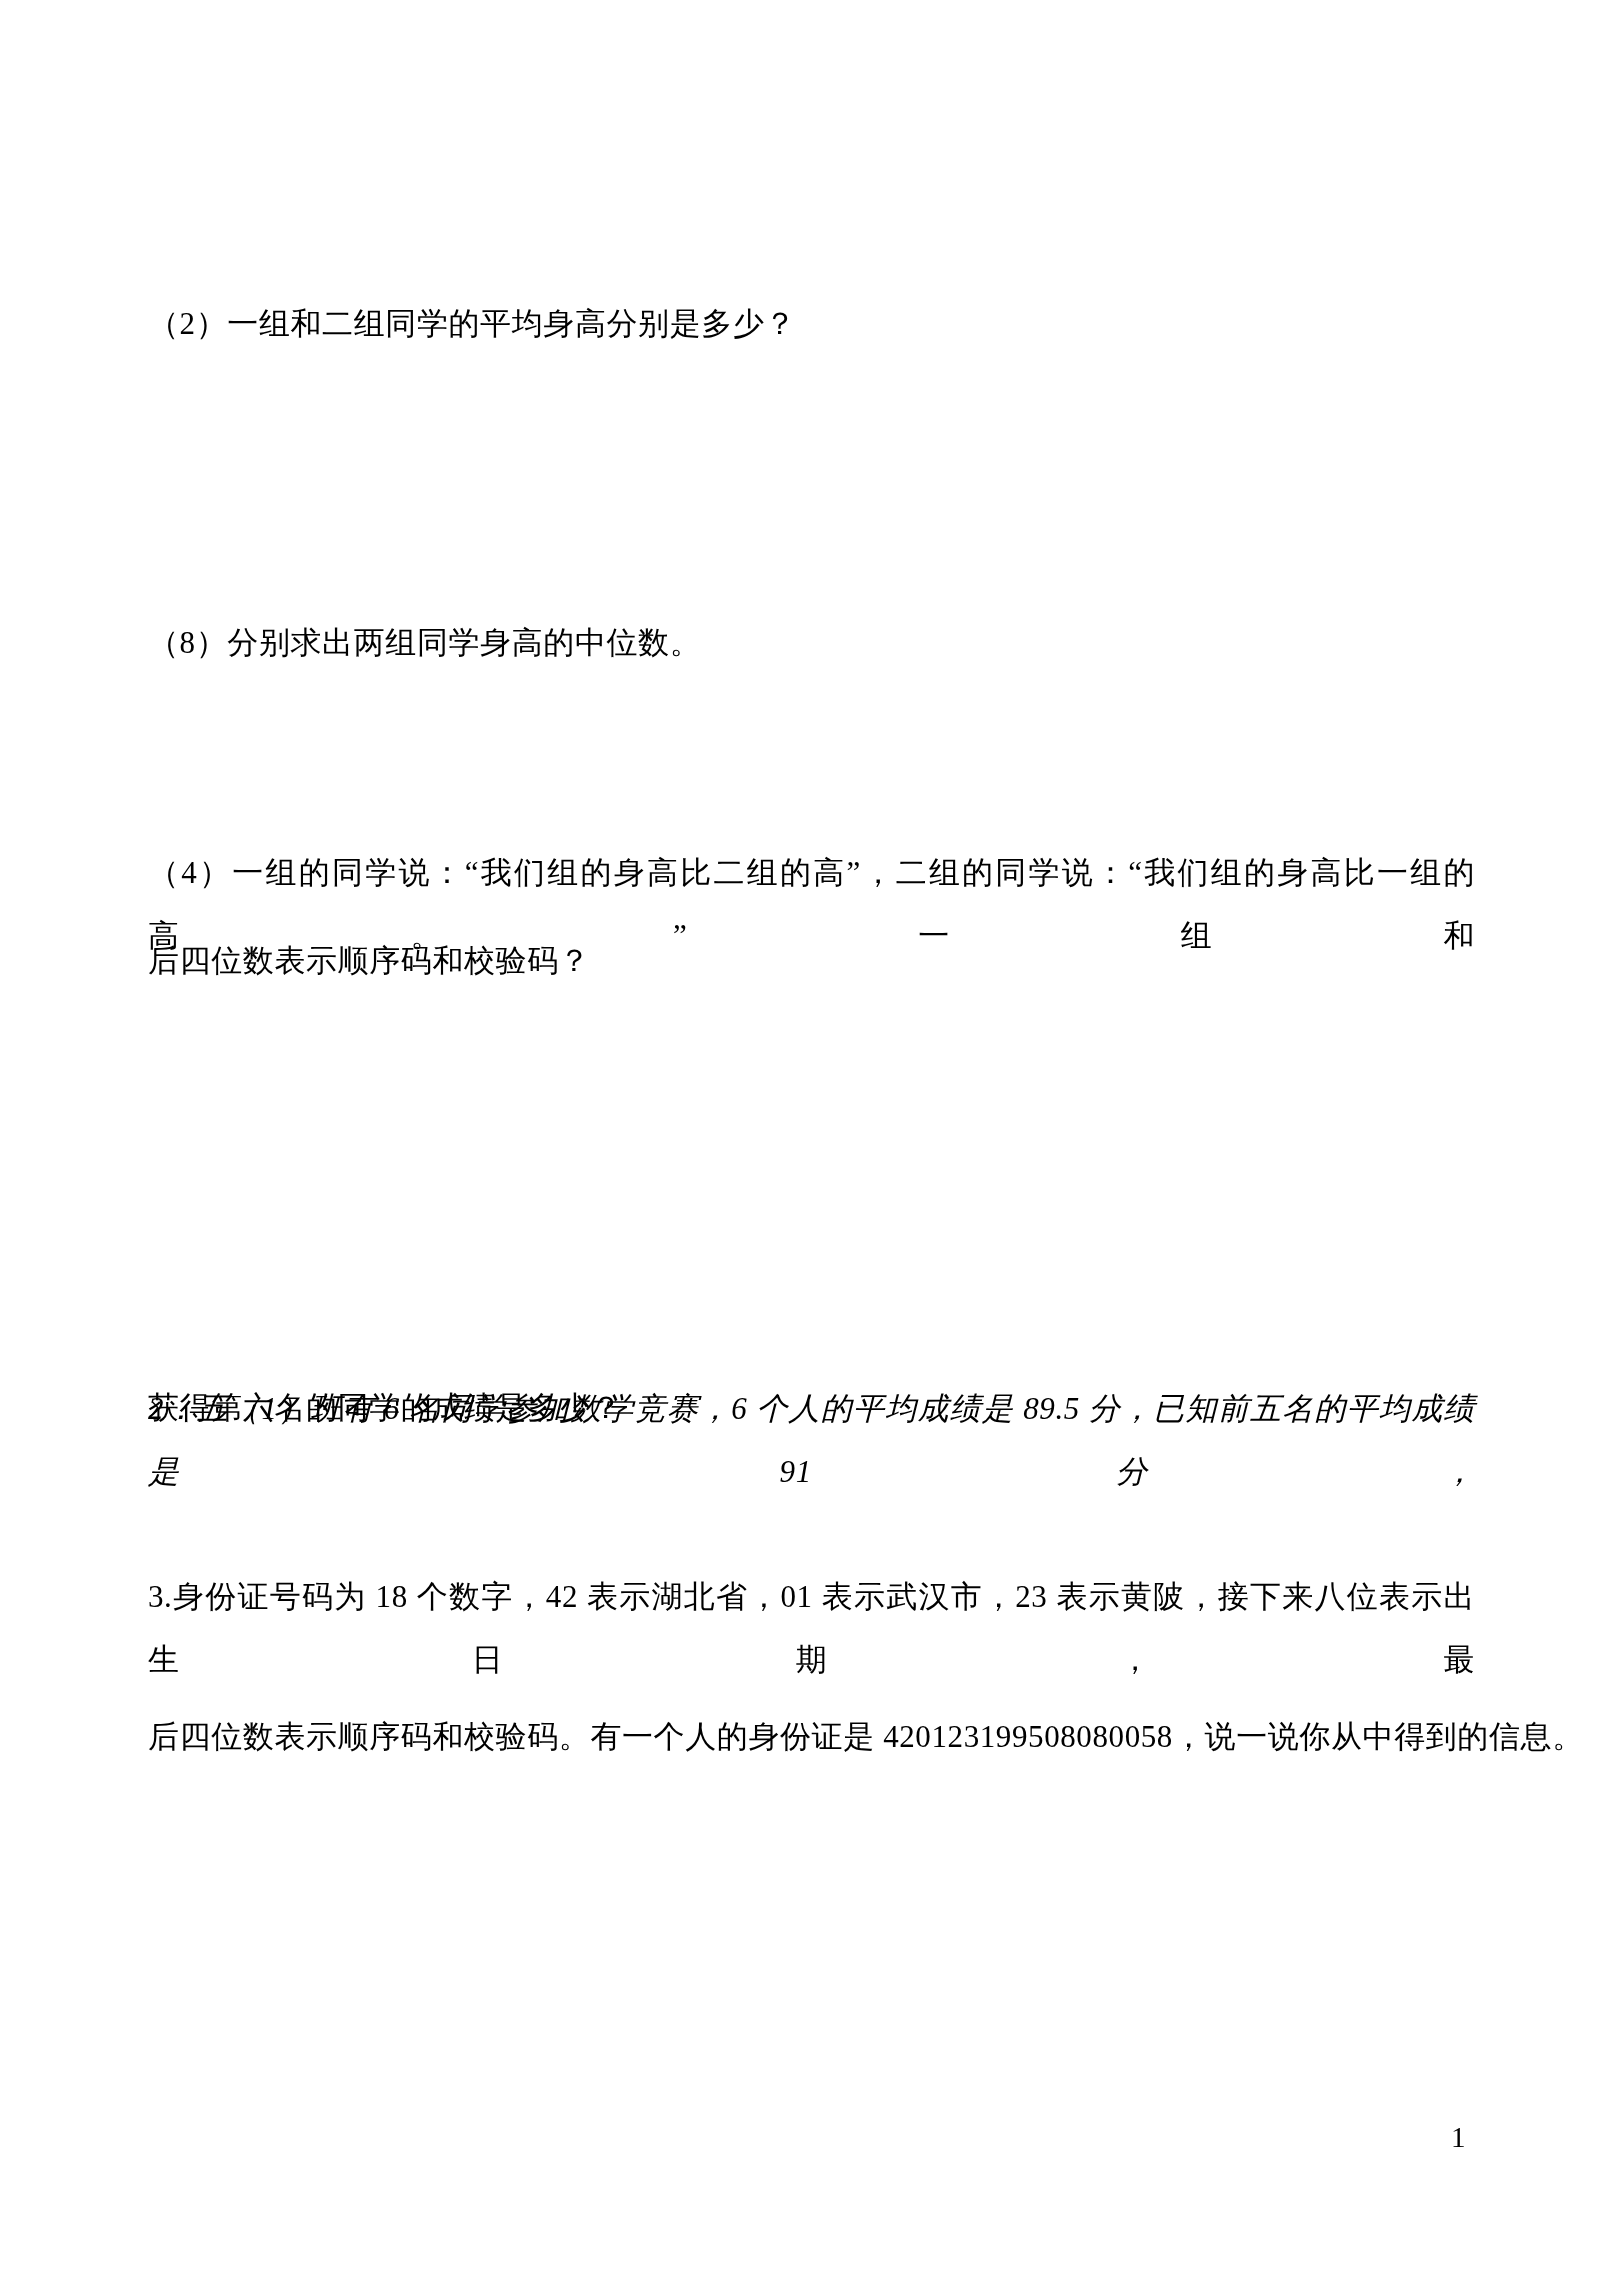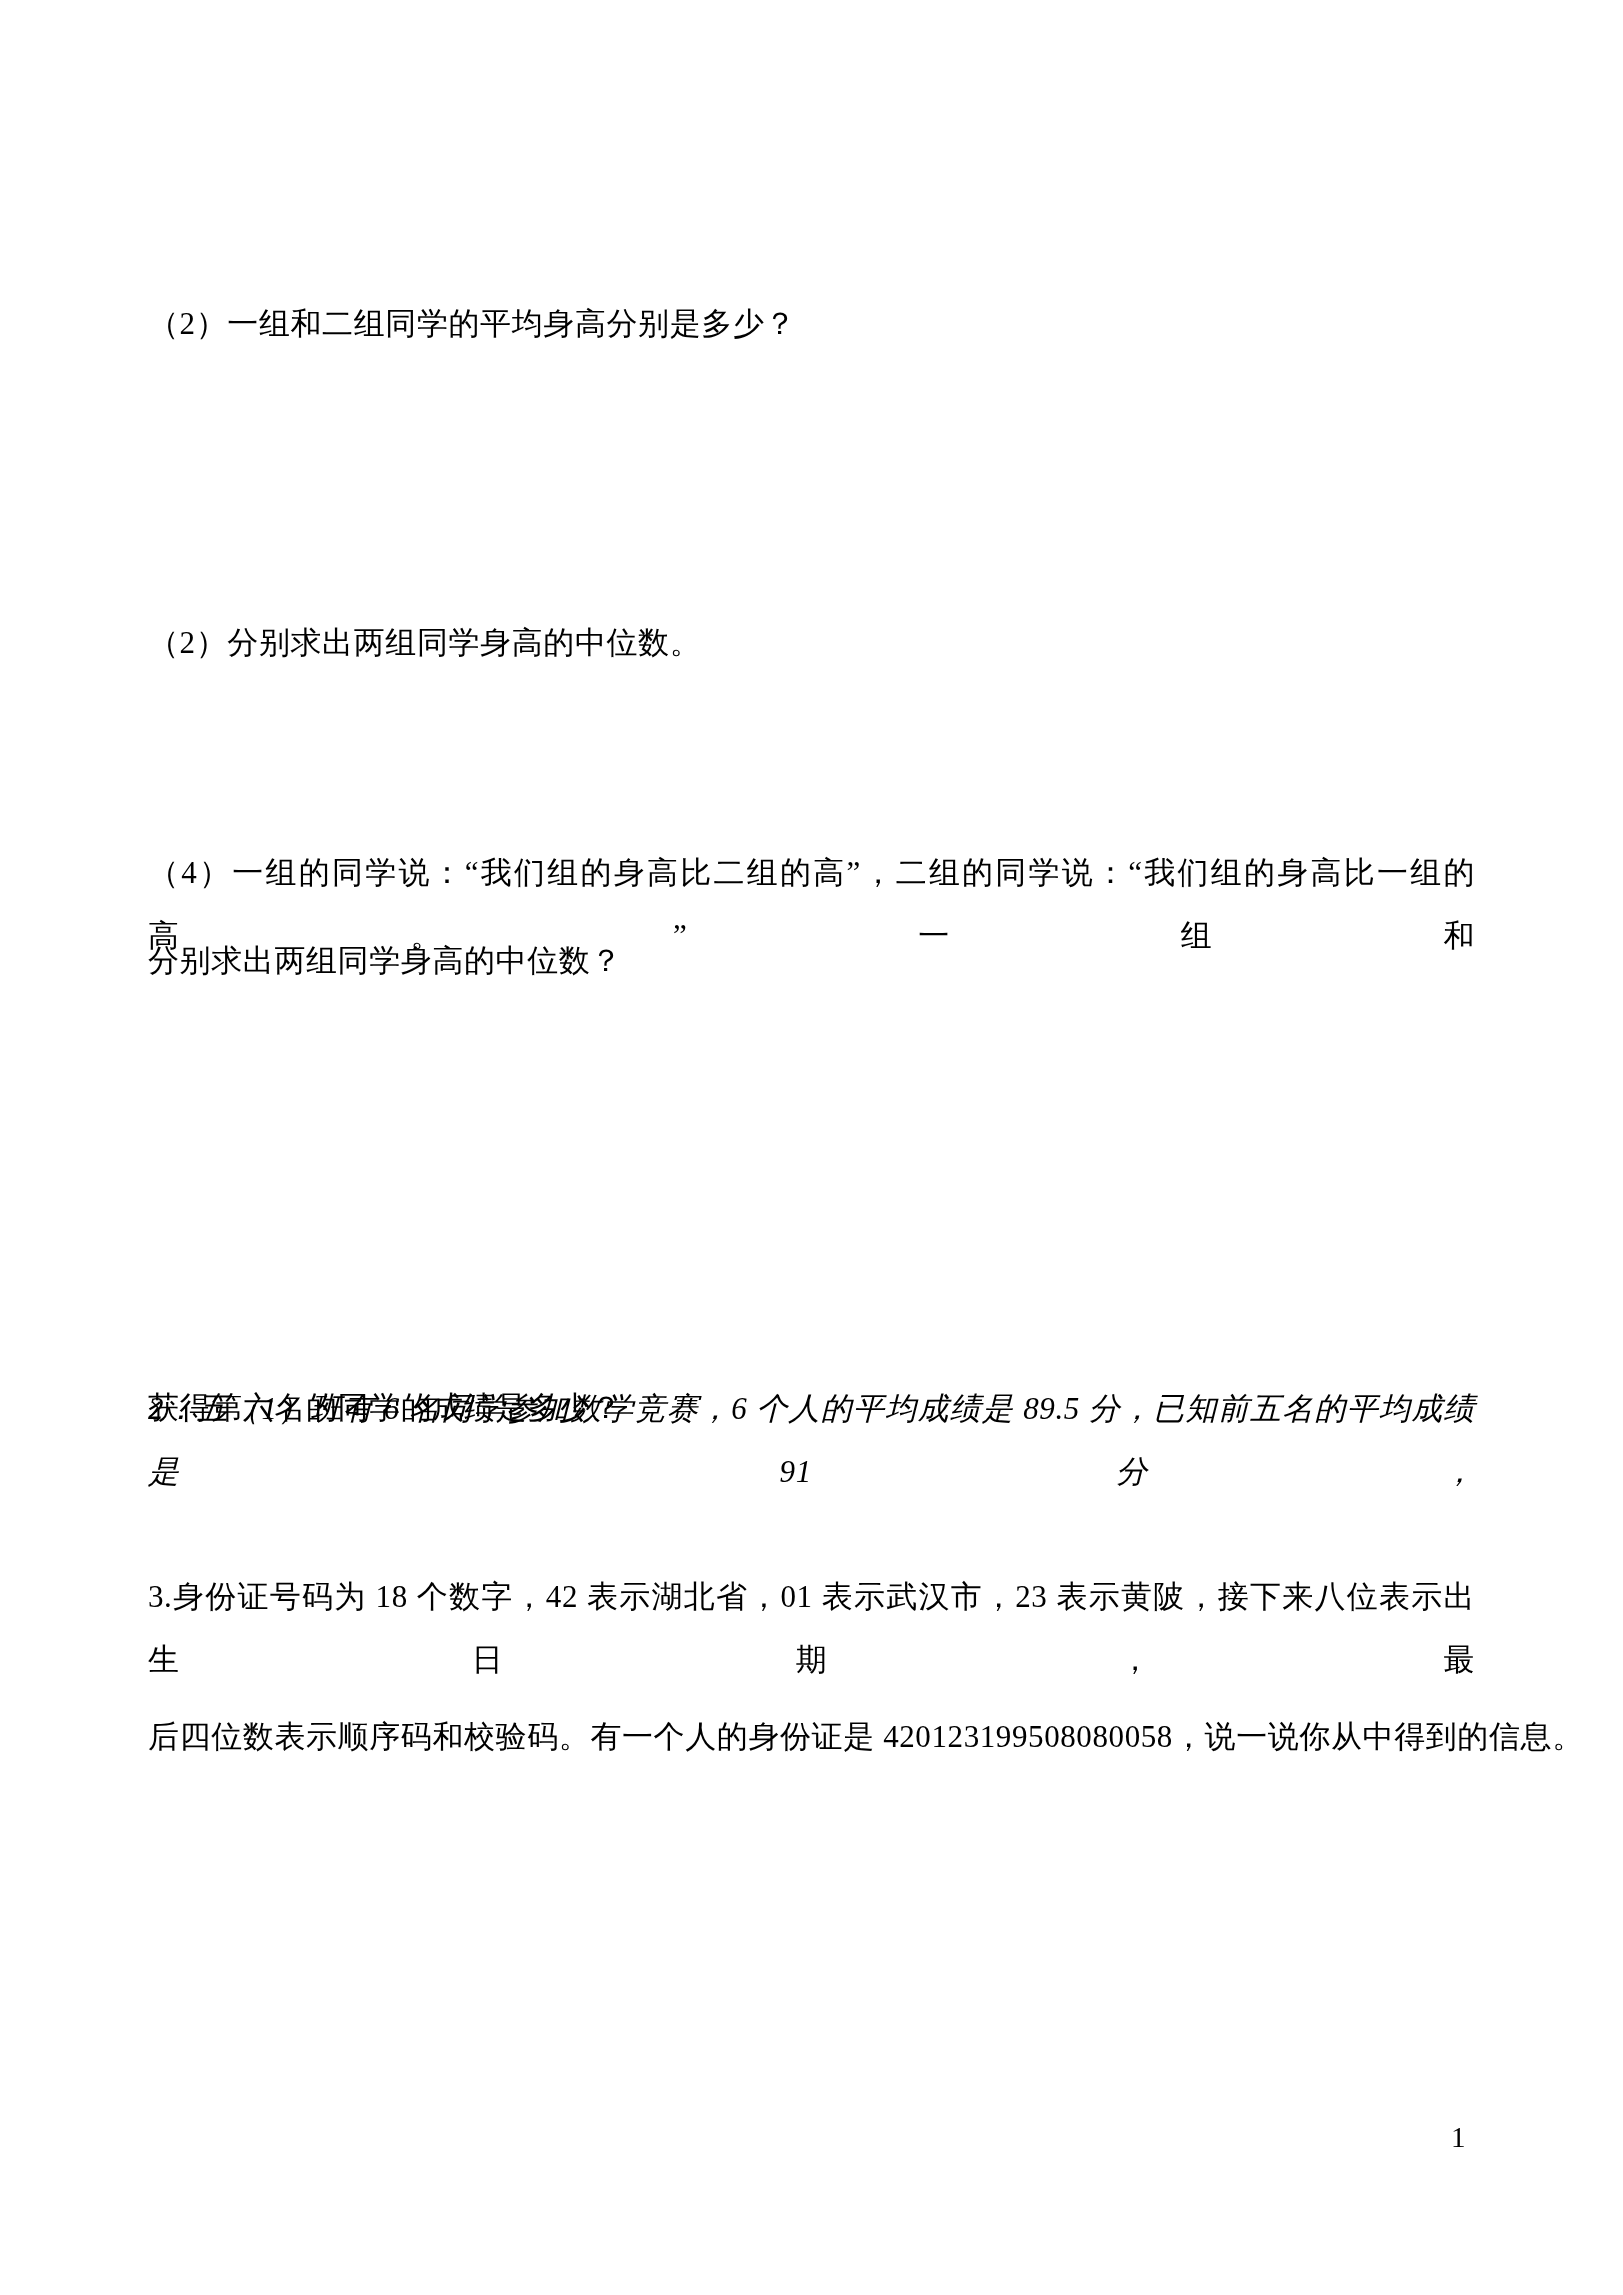--- a/index.html
+++ b/index.html
@@ -49,25 +49,25 @@
     color: #000000;
   }
 </style>
 </head>
 <body>
 
 <div class="page">
 
   <p class="line q2-l1">（2）一组和二组同学的平均身高分别是多少？</p>
 
-  <p class="line q3-l1">（2）分别求出两组同学身高的中位数。</p>
+  <p class="line q3-l1">（8）分别求出两组同学身高的中位数。</p>
 
   <p class="line just q4-l1">（4）一组的同学说：“我们组的身高比二组的高”，二组的同学说：“我们组的身高比一组的高。”一组和</p>
 
-  <p class="line q4-l2">分别求出两组同学身高的中位数？</p>
+  <p class="line q4-l2">后四位数表示顺序码和校验码？</p>
 
   <p class="line just n2-l1">2．五（1）班有 6 名同学参加数学竞赛，6 个人的平均成绩是 89.5 分，已知前五名的平均成绩是 91 分，</p>
 
   <p class="line n2-l2">获得第六名的同学的成绩是多少？</p>
 
   <p class="line just n3-l1">3.身份证号码为 18 个数字，42 表示湖北省，01 表示武汉市，23 表示黄陂，接下来八位表示出生日期，最</p>
 
   <p class="line n3-l2">后四位数表示顺序码和校验码。有一个人的身份证是 420123199508080058，说一说你从中得到的信息。</p>
 
   <div class="page-number">1</div>

